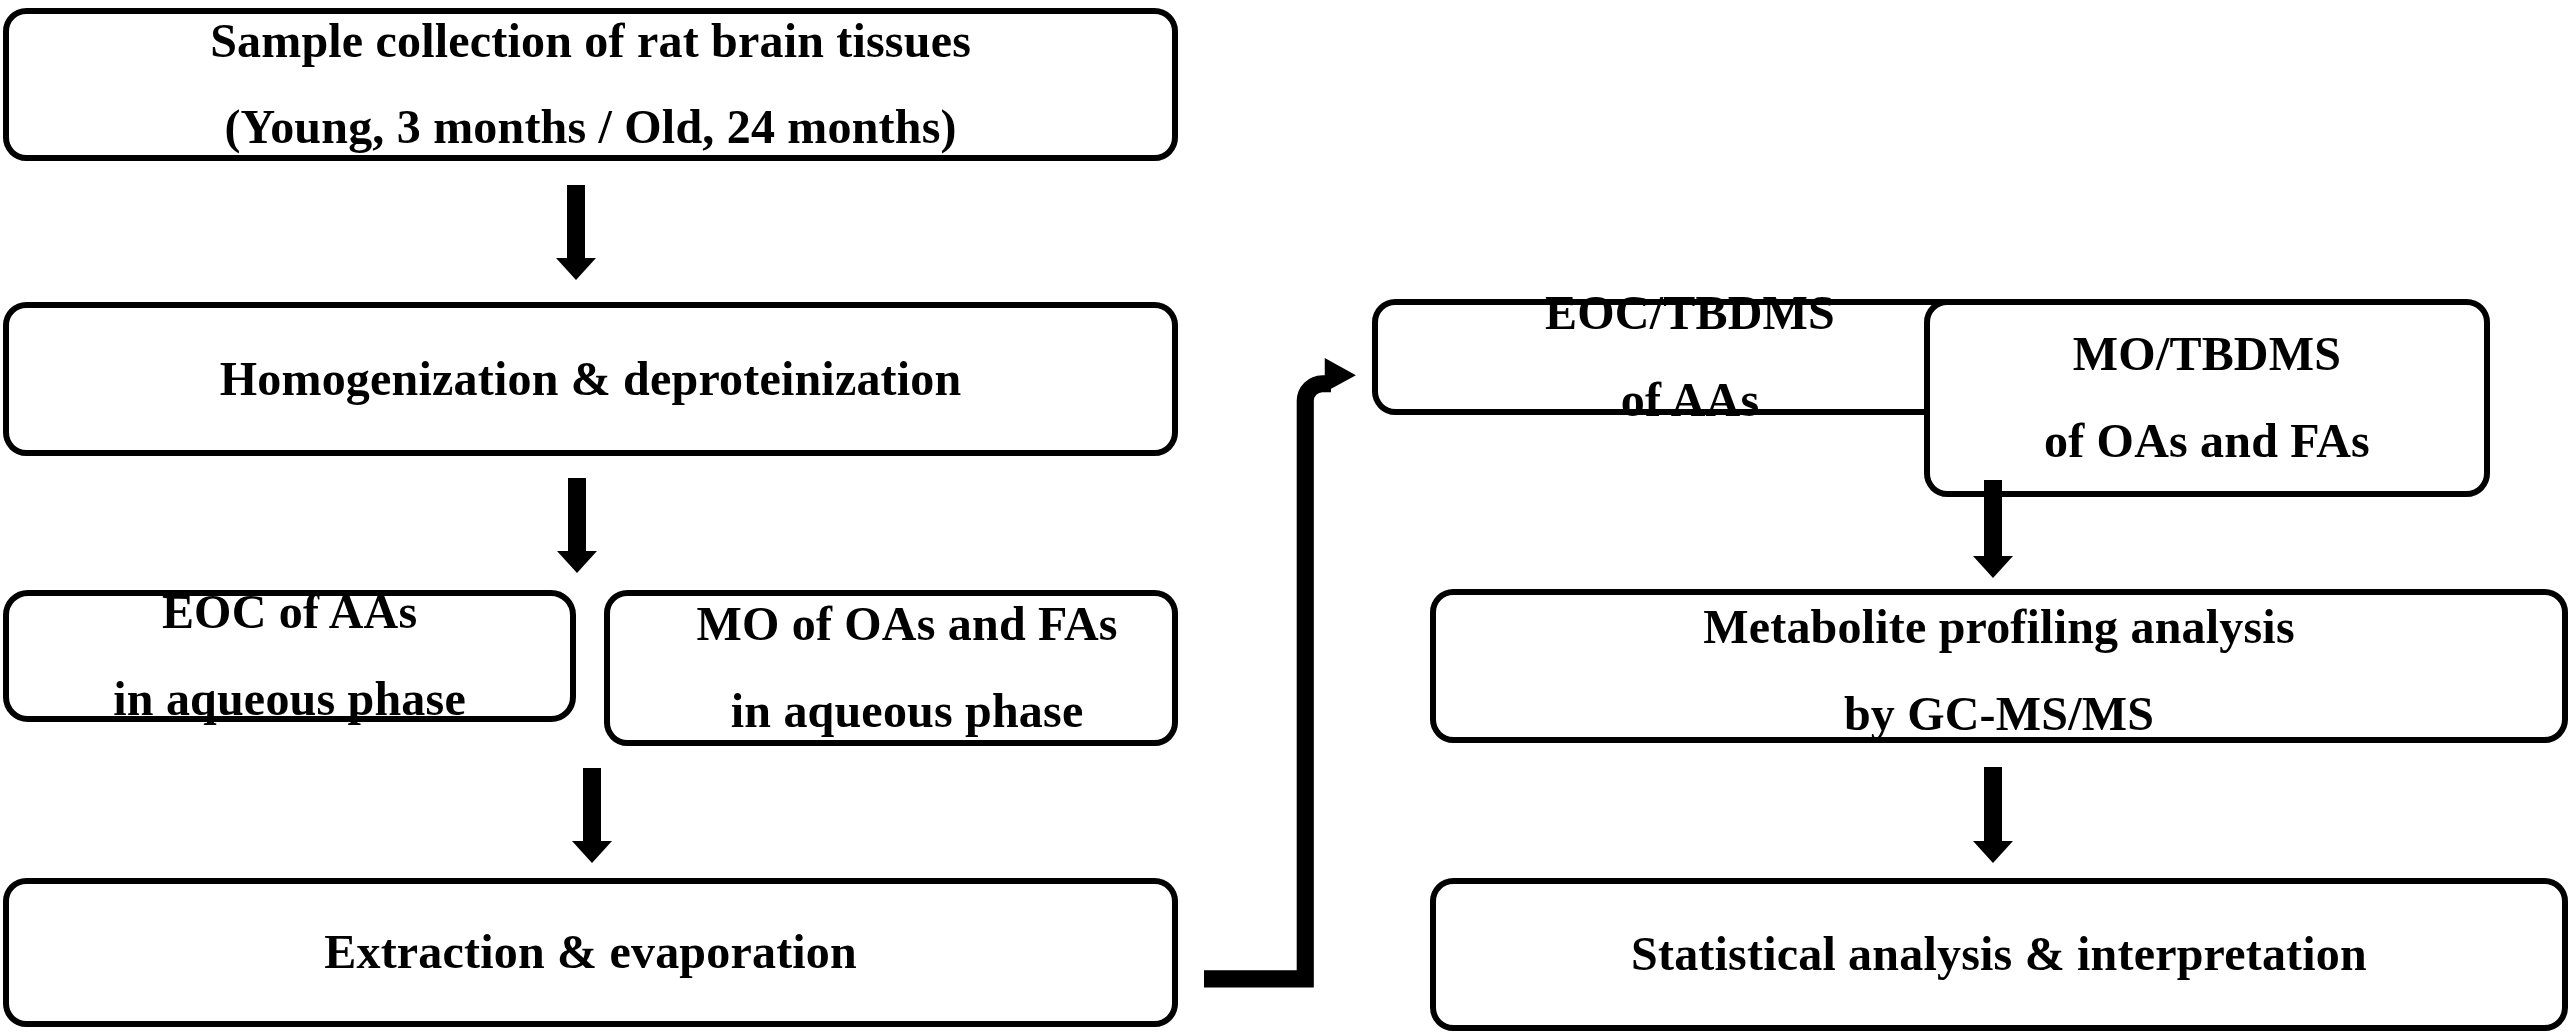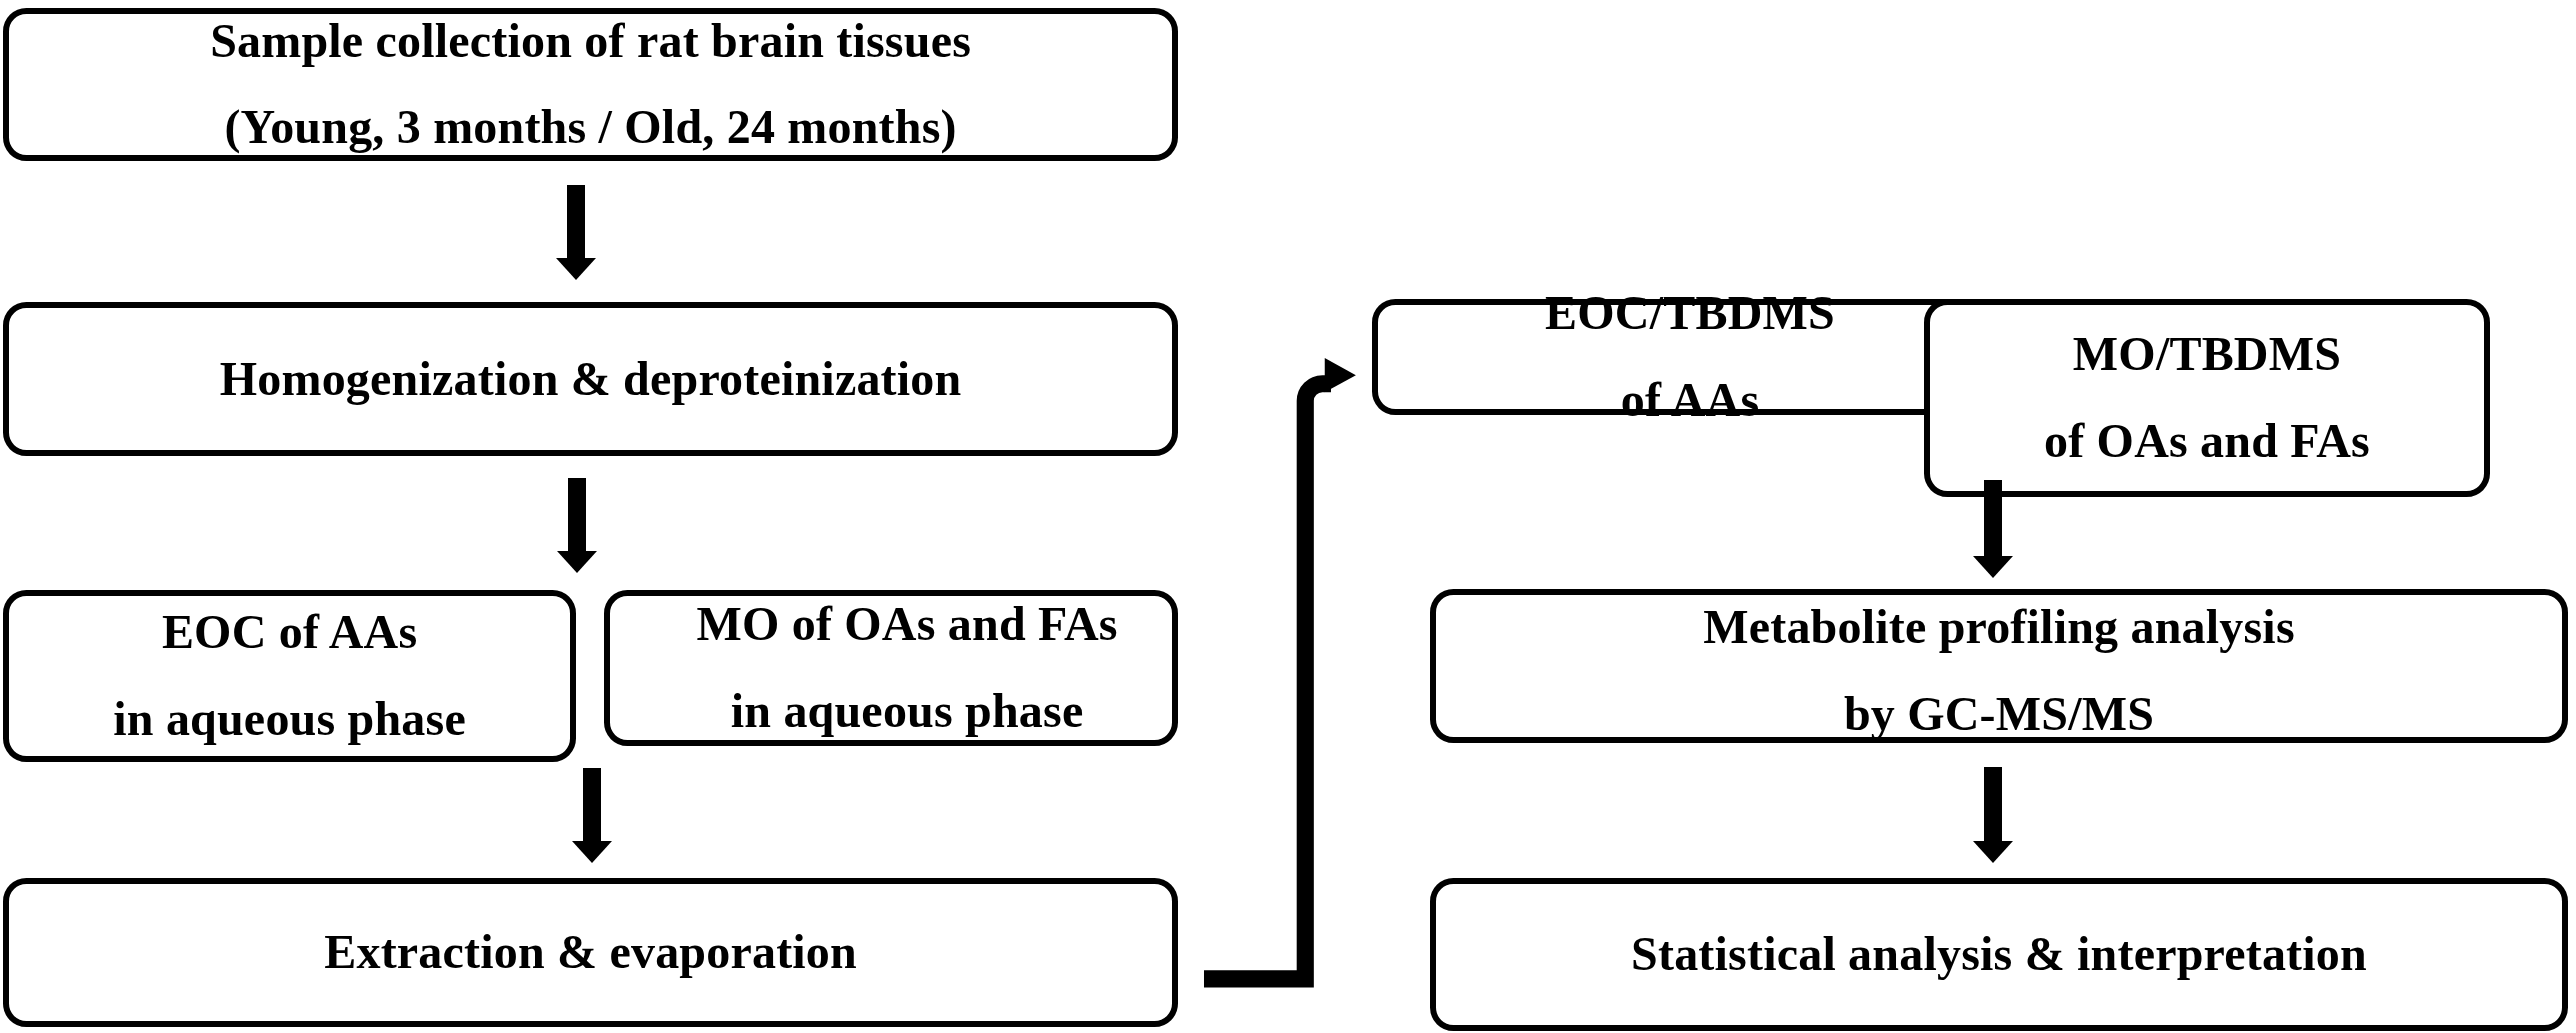--- a/index.html
+++ b/index.html
@@ -36,21 +36,21 @@
     gap: 28px;
   }
   .node .ln {
     display: block;
     white-space: nowrap;
   }
 
   
   #node-sample        { left: 3.1px;    top: 7.8px;   width: 1175px; height: 153px; }
   #node-homogen       { left: 3.1px;    top: 302px;  width: 1175px; height: 154px; }
-  #node-eoc-aqueous   { left: 3.1px;    top: 590px;  width: 573px;  height: 172px; }
+  #node-eoc-aqueous   { left: 3.1px;    top: 590px;  width: 573px;  height: 132px; border-radius: 25px; }
   #node-mo-aqueous    { left: 604px;  top: 590px;  width: 574px;  height: 156px; padding-left: 40px; }
   #node-extraction    { left: 3.1px;    top: 878px; width: 1175px; height: 149px; }
 
   
   #node-eoc-tbdms     { left: 1348px; top: 299px;  width: 636px;  height: 116px; margin-left: 24px; }
   #node-mo-tbdms      { left: 1924px; top: 299px;  width: 566px;  height: 198px; }
   #node-metabolite    { left: 1430px; top: 589px;  width: 1138px; height: 154px; justify-content: space-between; }
   #node-statistical   { left: 1430px; top: 878px; width: 1138px; height: 153px; }
 
   

